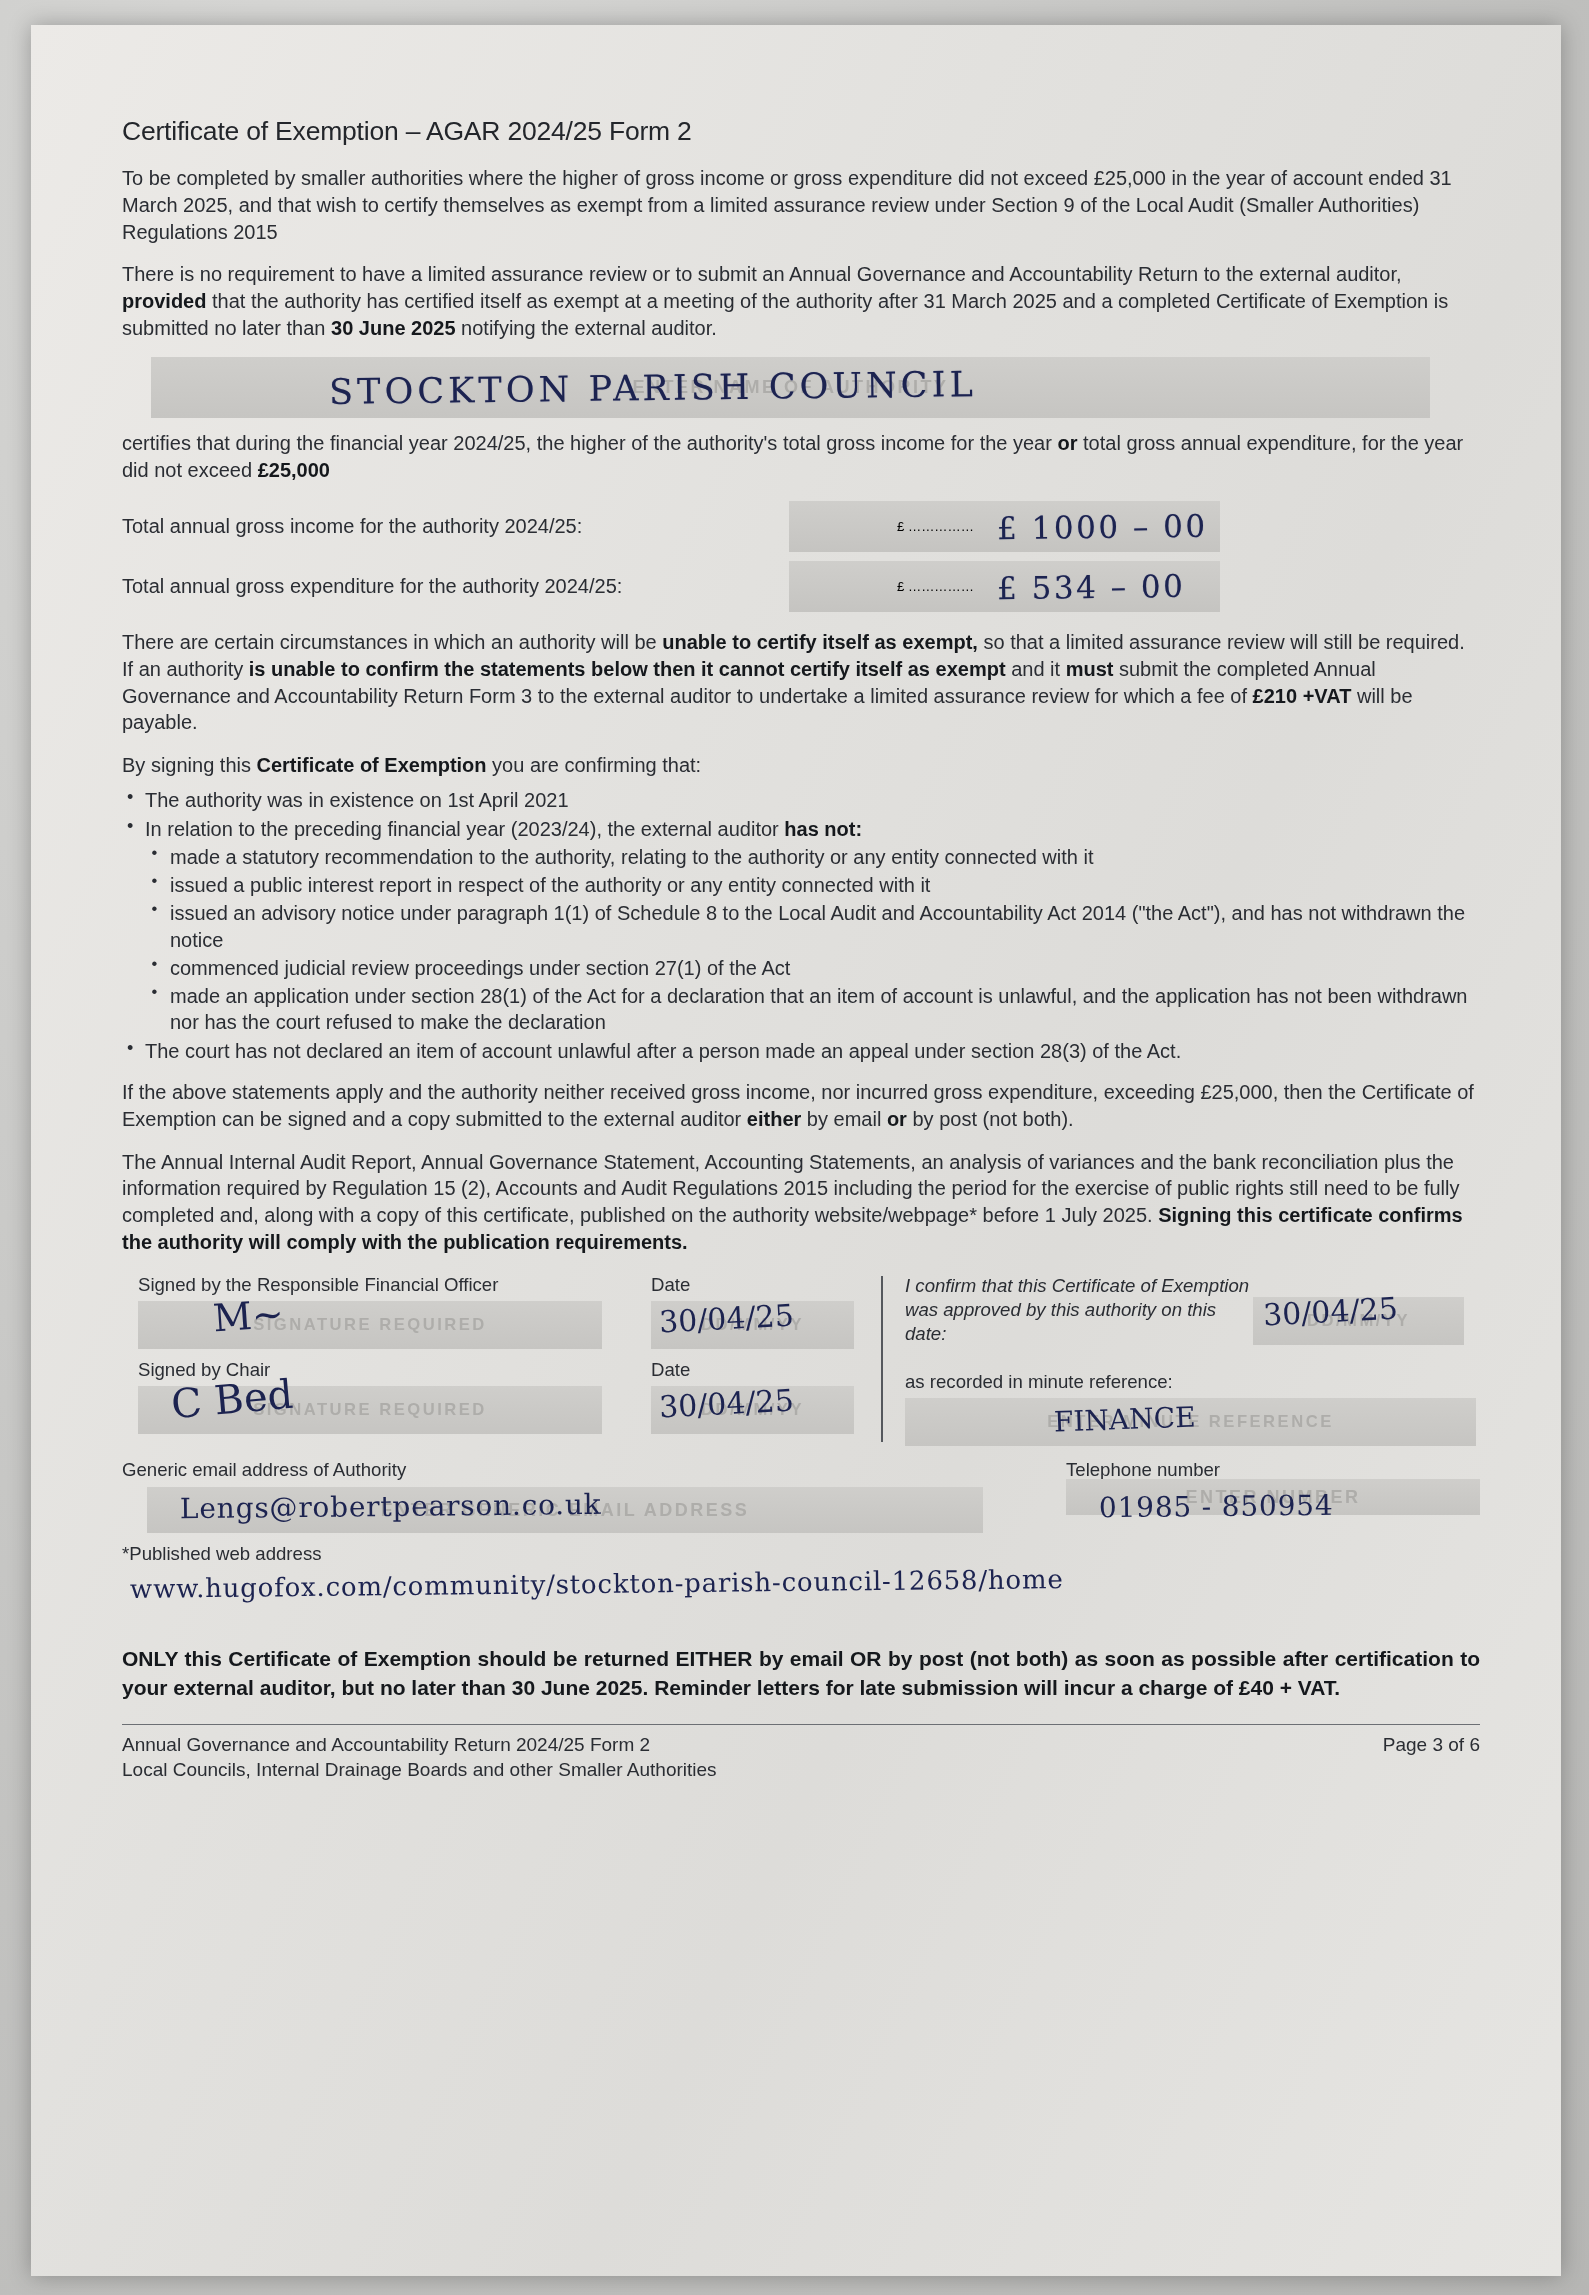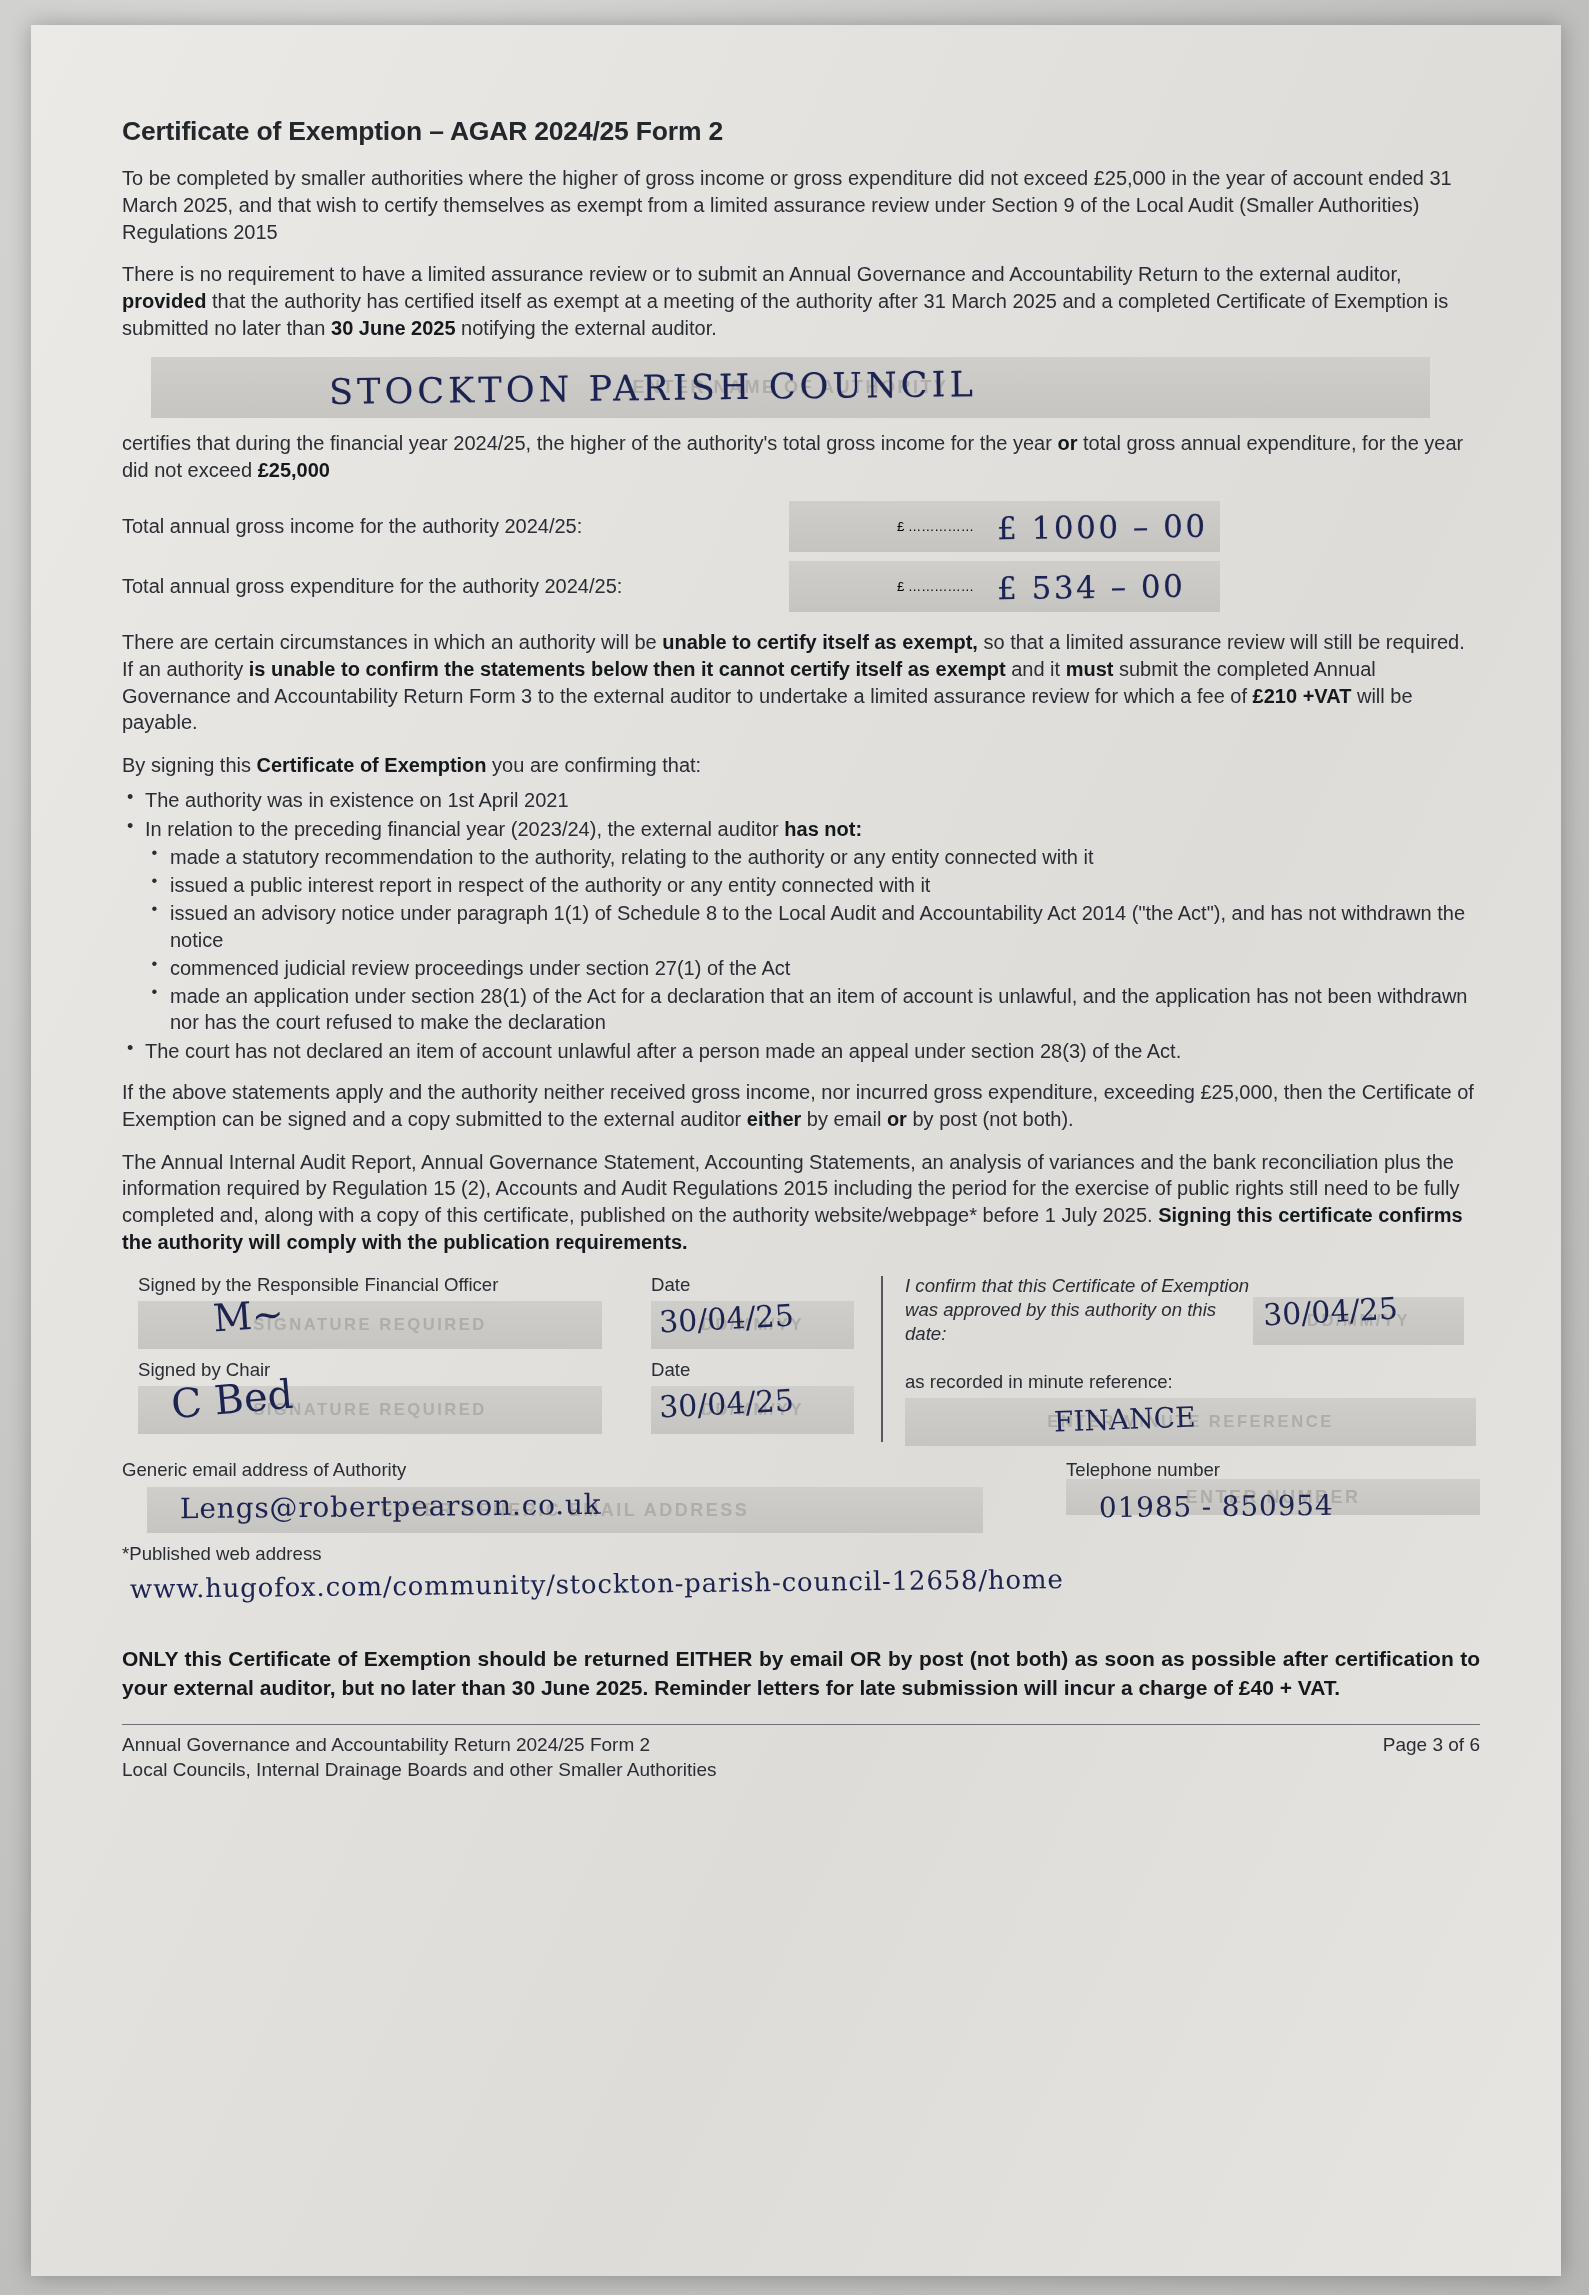--- a/index.html
+++ b/index.html
@@ -36,21 +36,21 @@
   }
   .ink {
     position: absolute;
     left: 91px;
     top: 91px;
     width: 1358px;
   }
 
   .doc-title {
     font-size: 26.5px;
-    font-weight: bold;
+    font-weight: normal;
     color: #23262b;
     letter-spacing: -0.2px;
     margin-bottom: 18px;
   }
   p.body {
     font-size: 20px;
     line-height: 1.34;
     color: #2a2d33;
     margin: 0 0 15.7px 0;
   }

